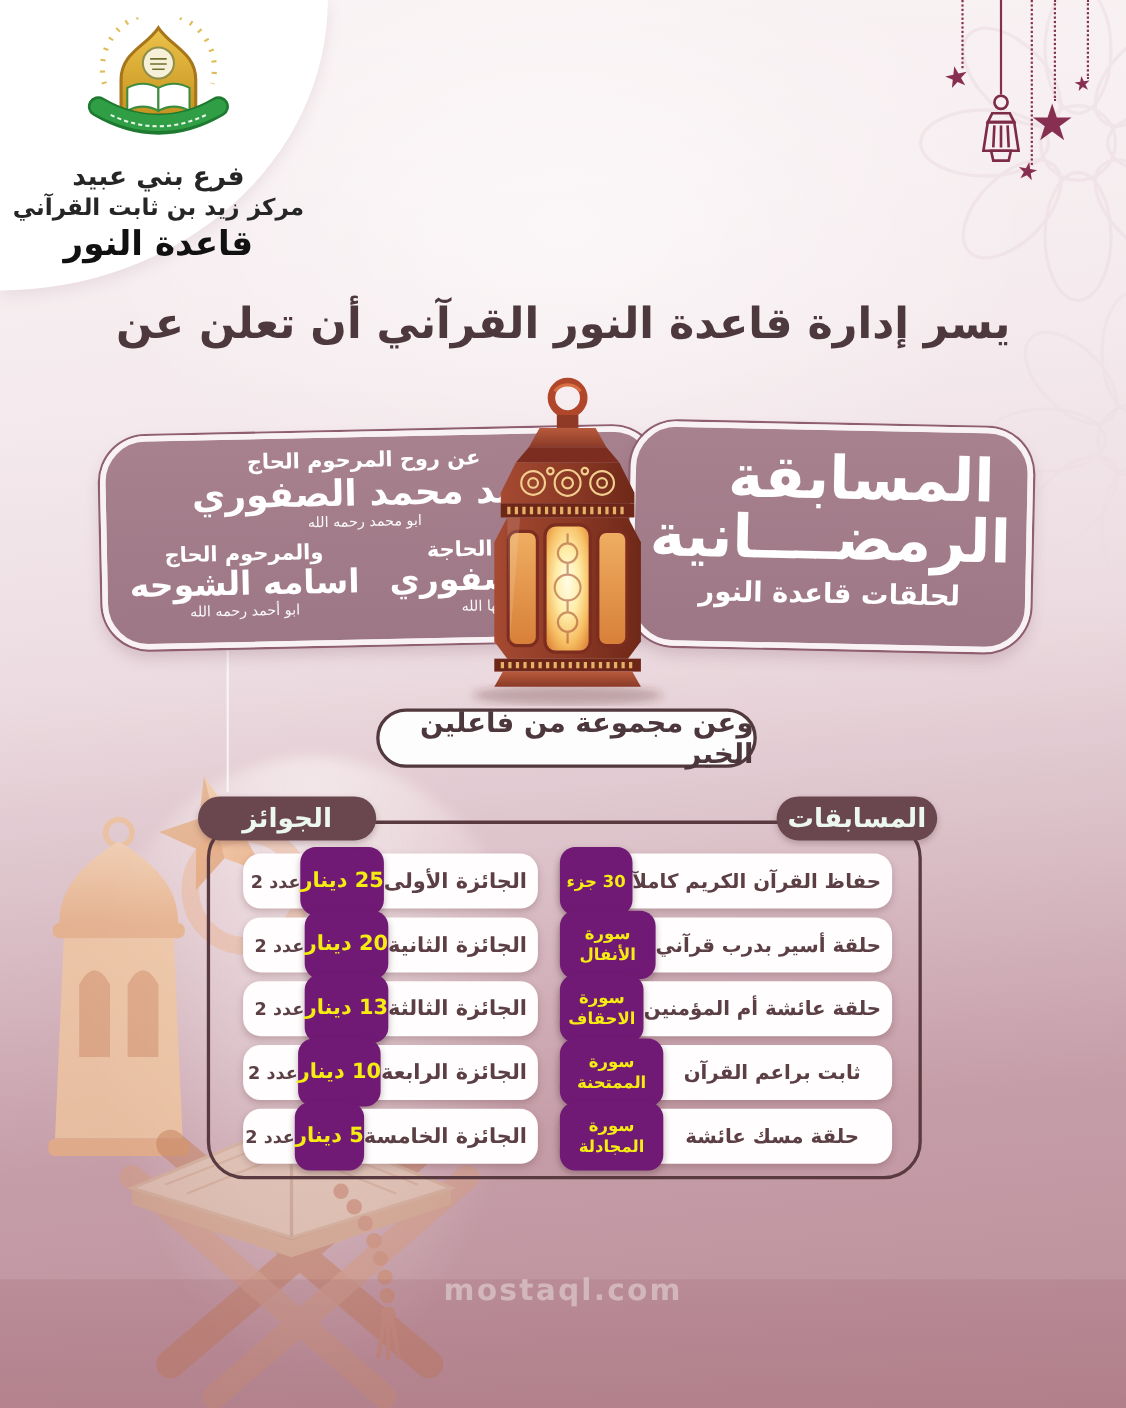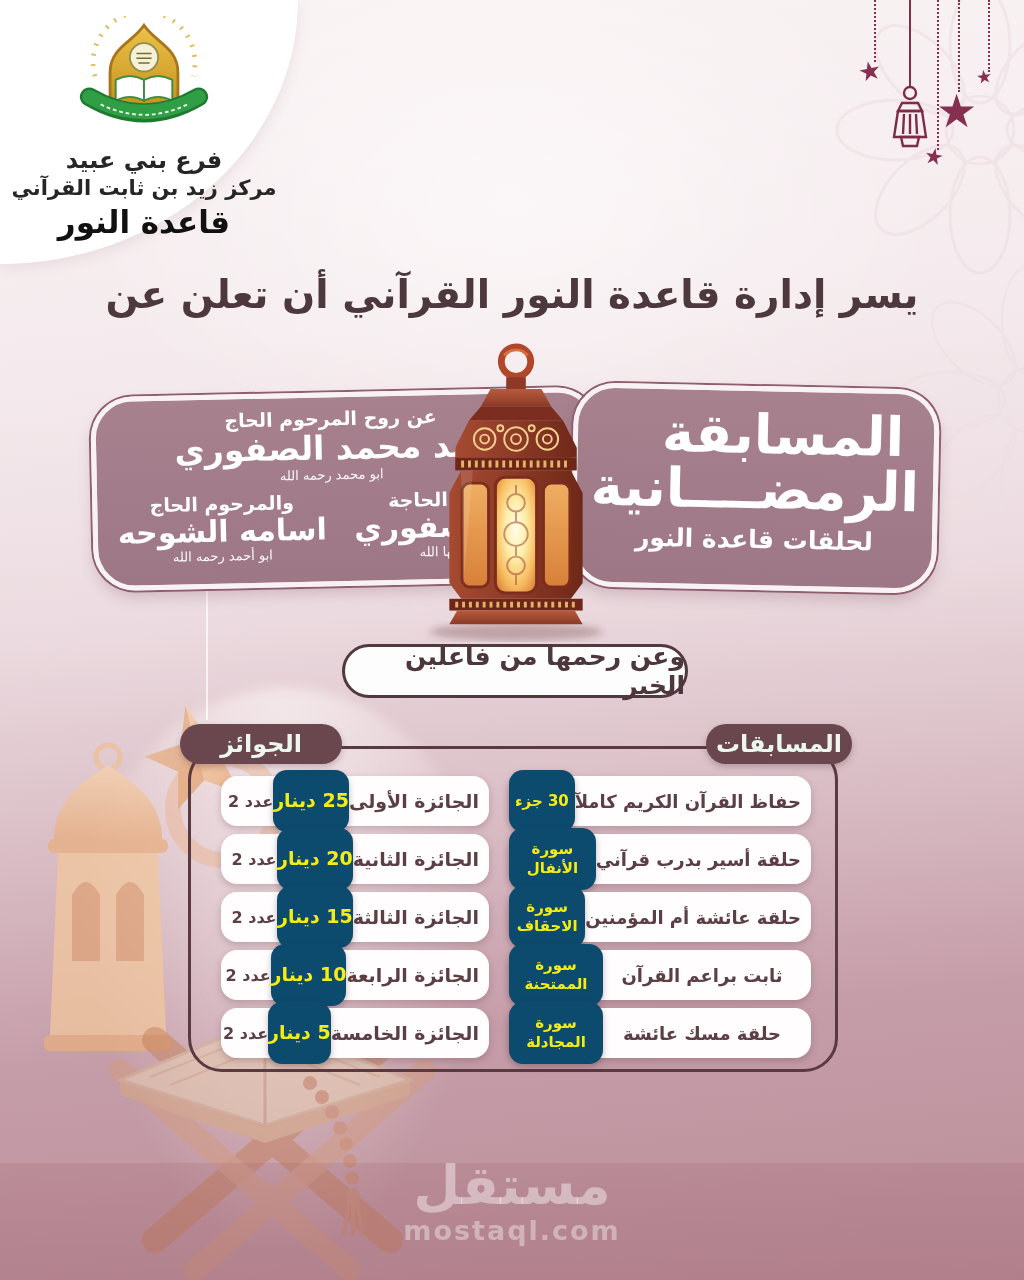--- a/index.html
+++ b/index.html
@@ -57,21 +57,21 @@
   .hdr-pill{position:absolute;top:0;height:40px;background:#6a474e;border-radius:22px;display:flex;
     align-items:center;justify-content:center;color:#ecf7ef;font-size:24px;font-weight:bold;z-index:2;
     box-shadow:0 3px 6px rgba(90,58,65,.3);}
   .hdr-prizes{left:-8px;width:162px;}
   .hdr-comps{right:-14px;width:146px;}
   .rows{position:absolute;left:3px;right:3px;top:52px;display:flex;flex-direction:column;gap:8px;padding-right:24px;box-sizing:border-box;}
   .t-row{display:flex;gap:20px;height:50px;}
   .pill{background:#fffdfd;border-radius:16px;box-shadow:0 3px 7px rgba(100,60,70,.28);display:flex;align-items:center;}
   .comp-pill{width:302px;padding-right:10px;box-sizing:border-box;}
   .comp-text{flex:1;text-align:center;font-size:18px;font-weight:bold;color:#5b3f45;white-space:nowrap;}
-  .badge{background:#0c4a6e;border-radius:14px;color:#f5ec12;font-weight:bold;display:flex;align-items:center;
+  .badge{background:#701a75;border-radius:14px;color:#f5ec12;font-weight:bold;display:flex;align-items:center;
     justify-content:center;text-align:center;height:62px;align-self:center;line-height:1.25;
     box-shadow:0 3px 6px rgba(90,58,65,.35);}
   .surah-badge{width:94px;font-size:15px;padding:2px 4px;box-sizing:border-box;}
   .prize-pill{width:268px;padding:0 10px;box-sizing:border-box;}
   .prize-label{flex:1;font-size:19px;font-weight:bold;color:#5b3f45;white-space:nowrap;}
   .amount-badge{width:92px;font-size:19px;white-space:nowrap;}
   .count{width:56px;text-align:center;font-size:16px;font-weight:bold;color:#5b3f45;white-space:nowrap;}
   
   .watermark{left:0;top:1158px;width:1024px;text-align:center;z-index:7;}
   .wm-ar{font-size:54px;font-weight:bold;color:rgba(255,255,255,.42);line-height:1.05;}
@@ -295,21 +295,21 @@
         <circle cx="100" cy="232" r="9"></circle>
       <path d="M100,150 L100,159 M100,177 L100,188 M100,212 L100,223 M100,241 L100,252"></path>
     </g>
     <path d="M44,135 L56,135 L46,255 Z" fill="rgba(255,255,255,.13)"></path>
     <rect x="32" y="266" width="136" height="12" fill="#6d2617"></rect>
     <line x1="38" y1="272" x2="162" y2="272" stroke="#e2b269" stroke-width="6" stroke-dasharray="3,4"></line>
     <path d="M40,278 L160,278 L168,292 L32,292 Z" fill="url(#metalLight)"></path>
   </svg>
 
   <div class="abs sponsors">
-    <span>وعن رحمها من فاعلين الخير</span>
+    <span>وعن مجموعة من فاعلين الخير</span>
   </div>
 
   <div class="abs table-wrap">
     <div class="table-border"></div>
     <div class="hdr-pill hdr-prizes">
       <span>الجوائز</span>
     </div>
     <div class="hdr-pill hdr-comps">
       <span>المسابقات</span>
     </div>
@@ -339,21 +339,21 @@
         </div>
       </div>
 
       <div class="t-row">
         <div class="pill comp-pill">
           <span class="comp-text">حلقة عائشة أم المؤمنين</span>
           <span class="badge surah-badge">سورة الاحقاف</span>
         </div>
         <div class="pill prize-pill">
           <span class="prize-label">الجائزة الثالثة</span>
-          <span class="badge amount-badge">15 دينار</span>
+          <span class="badge amount-badge">13 دينار</span>
           <span class="count">عدد 2</span>
         </div>
       </div>
 
       <div class="t-row">
         <div class="pill comp-pill">
           <span class="comp-text">ثابت براعم القرآن</span>
           <span class="badge surah-badge">سورة الممتحنة</span>
         </div>
         <div class="pill prize-pill">
@@ -372,17 +372,16 @@
           <span class="prize-label">الجائزة الخامسة</span>
           <span class="badge amount-badge">5 دينار</span>
           <span class="count">عدد 2</span>
         </div>
       </div>
 
     </div>
   </div>
 
   <div class="abs watermark">
-    <div class="wm-ar">مستقل</div>
     <div class="wm-en">mostaql.com</div>
   </div>
 
 </div>
 
 </body></html>

